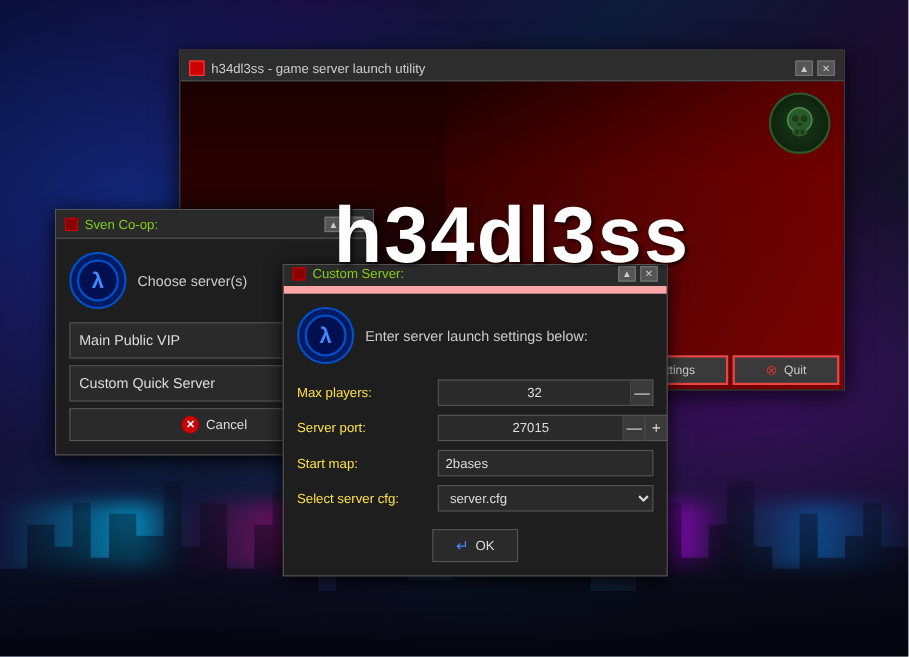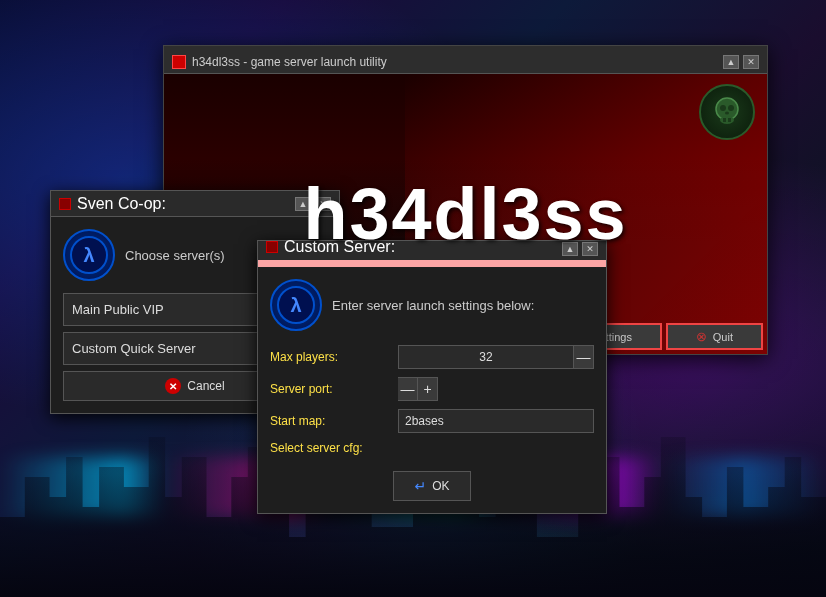--- a/index.html
+++ b/index.html
@@ -434,22 +434,22 @@
       cursor: pointer;
       margin-top: 8px;
     }
 
     .ok-icon {
       color: #4488ff;
       font-size: 14px;
     }
 
     .title-text {
-      color: #ffffff;
-      font-size: 16px;
+      color: #84cc16;
+      font-size: 12px;
     }
 
     .dialog-red-icon {
       width: 12px;
       height: 12px;
       background: #880000;
       border: 1px solid #cc0000;
     }
   </style>
 </head>
@@ -559,32 +559,36 @@
       <span class="form-label">Max players:</span>
       <div class="form-input-with-btns">
         <input class="num-input" type="text" value="32" style="">
         <div class="stepper-btn">—</div>
       </div>
     </div>
 
     <div class="form-row">
       <span class="form-label">Server port:</span>
       <div class="form-input-with-btns">
+        <input class="num-input" type="text" value="27015" style="">
         <div class="stepper-btn">—</div>
         <div class="stepper-btn">+</div>
       </div>
     </div>
 
     <div class="form-row">
       <span class="form-label">Start map:</span>
       <input class="form-input" type="text" value="2bases" style="">
     </div>
 
     <div class="form-row">
       <span class="form-label">Select server cfg:</span>
+      <select class="select-input">
+        <option>server.cfg</option>
+      </select>
     </div>
 
     <div style="display:flex; justify-content:center;">
       <div class="ok-btn">
         <span class="ok-icon">↵</span>
         <span>OK</span>
       </div>
     </div>
   </div>
 </div>

